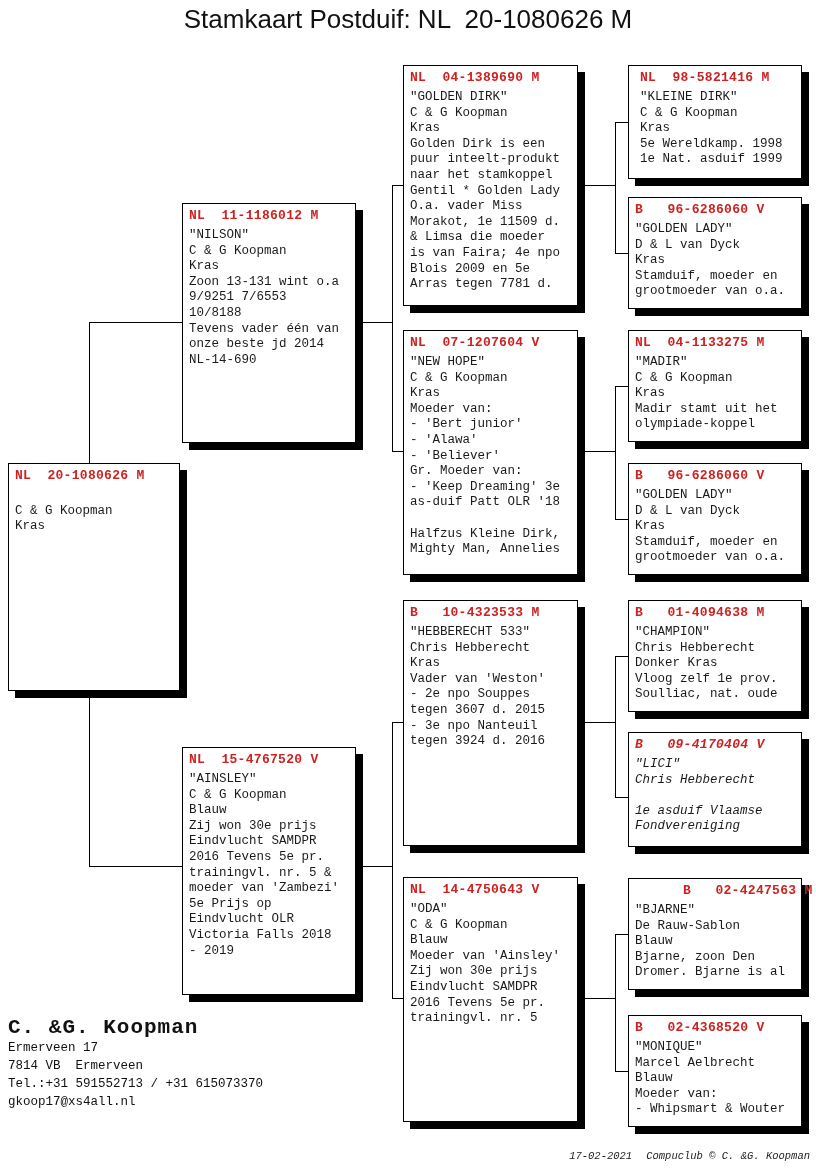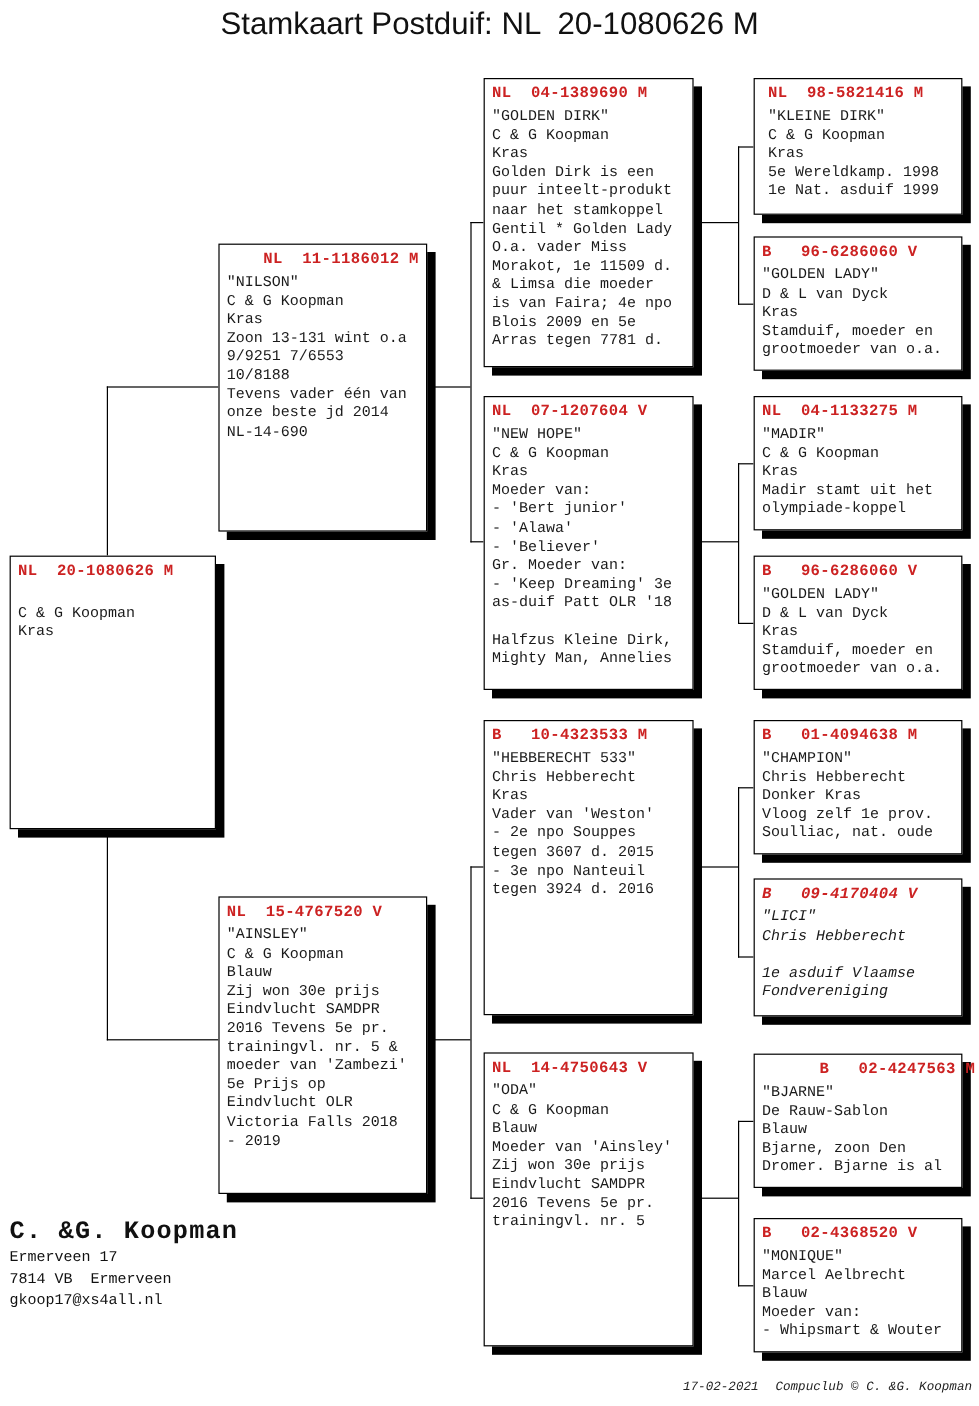--- a/index.html
+++ b/index.html
@@ -117,21 +117,21 @@
   <div class="line" style="left:615px;top:1071px;width:13px;height:1px;"></div>
 
   <div class="box pos-subject">
     <div class="band" style="color: rgb(204, 34, 34);">NL  20-1080626 M</div>
     <div class="body">
 C &amp; G Koopman
 Kras</div>
   </div>
 
   <div class="box pos-father">
-    <div class="band" style="color: rgb(204, 34, 34); text-align: right;">NL  11-1186012 M</div>
+    <div class="band" style="color: rgb(204, 34, 34);">NL  11-1186012 M</div>
     <div class="body">"NILSON"
 C &amp; G Koopman
 Kras
 Zoon 13-131 wint o.a
 9/9251 7/6553
 10/8188
 Tevens vader één van
 onze beste jd 2014
 NL-14-690</div>
   </div>
@@ -279,20 +279,21 @@
 Marcel Aelbrecht
 Blauw
 Moeder van:
 - Whipsmart &amp; Wouter</div>
   </div>
 
   <div class="contact">
     <div class="cname">C. &amp;G. Koopman</div>
     <div class="cline">Ermerveen 17</div>
     <div class="cline">7814 VB  Ermerveen</div>
+    <div class="cline">Tel.:+31 591552713 / +31 615073370</div>
     <div class="cline">gkoop17@xs4all.nl</div>
   </div>
 
   <div class="footer">
     <span style="margin-left:0;">17-02-2021</span><span>Compuclub © C. &amp;G. Koopman</span>
   </div>
 
 </div>
 
 </body></html>

